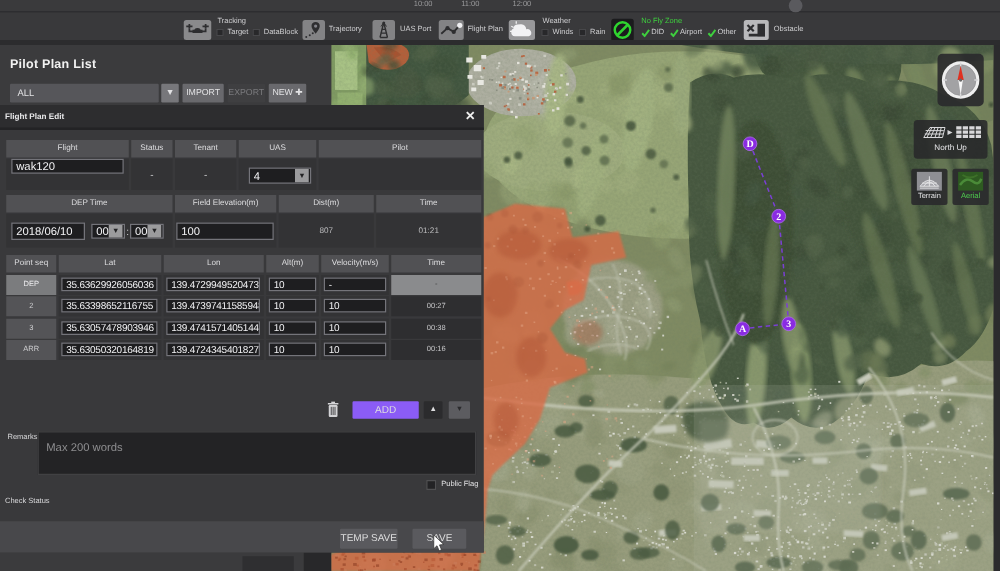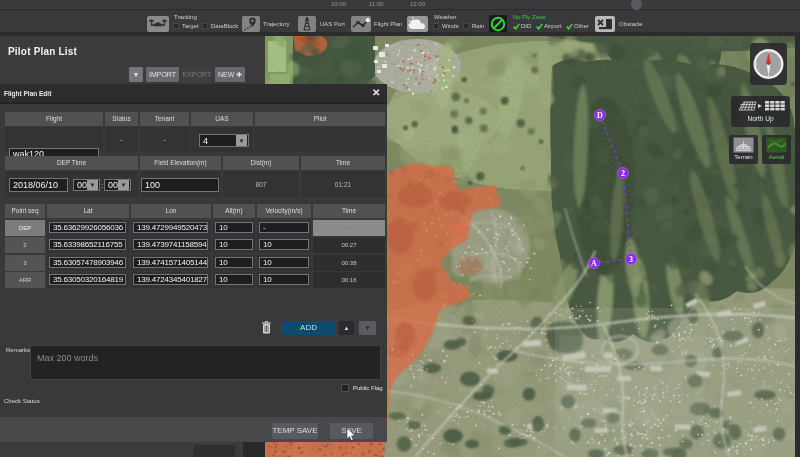--- a/index.html
+++ b/index.html
@@ -140,20 +140,21 @@
 <rect x="4" y="11" width="13" height="2.2"></rect>
         </g>
       </svg>
     </div>
 <div class="tlabel" style="left:619px; top:11px;">Obstacle</div>
 </div>
 <div id="topdark" class="abs"></div>
 
 <div id="listpanel" class="abs">
   <h1>Pilot Plan List</h1>
+  <div class="lbtn" style="left:8px; width:119px; background:#56565a; text-align:left; padding-left:6px; line-height:15px; font-size:7.5px;">ALL</div>
   <div class="lbtn" style="left:129px; width:14px; background:#77777b; line-height:15px;">▼</div>
   <div class="lbtn" style="left:146px; width:33px; line-height:15px;">IMPORT</div>
   <div class="lbtn" style="left:182px; width:30px; background:#3f3f41; color:#7a7a7d; line-height:15px;">EXPORT</div>
   <div class="lbtn" style="left:215px; width:30px; line-height:15px;">NEW ✚</div>
   <div class="abs" style="left:194px; top:409px; width:41px; height:12px; background:#2f2f31;"></div>
   <div class="abs" style="left:243px; top:405px; width:22px; height:16px; background:#28282a;"></div>
 </div>
 
 <div id="mapwrap" class="abs" style="left:265px; top:36px; width:530px; height:421px; overflow:hidden;">
 <svg width="530" height="421" viewBox="0 0 530 421">
@@ -2464,21 +2465,21 @@
   <div class="hc" style="left:105px; top:28px; width:33px;">Status</div>
   <div class="hc" style="left:140px; top:28px; width:49px;">Tenant</div>
   <div class="hc" style="left:191px; top:28px; width:62px;">UAS</div>
   <div class="hc" style="left:255px; top:28px; width:130px;">Pilot</div>
 
   <div class="vc" style="left:5px; top:43px; width:98px; height:25px;"></div>
   <div class="vc" style="left:105px; top:43px; width:33px; height:25px;">-</div>
   <div class="vc" style="left:140px; top:43px; width:49px; height:25px;">-</div>
   <div class="vc" style="left:191px; top:43px; width:62px; height:25px;"></div>
   <div class="vc" style="left:255px; top:43px; width:130px; height:25px;"></div>
-  <div class="inp" style="left:9px; top:64px; width:90px; height:12px;">wak120</div>
+  <div class="inp" style="left:9px; top:43px; width:90px; height:12px;">wak120</div>
   <div class="inp" style="left:199px; top:50px; width:50px; height:13px;">4<span class="ddb">▼</span></div>
 
   <div class="hc" style="left:5px; top:72px; width:133px;">DEP Time</div>
   <div class="hc" style="left:140px; top:72px; width:81px;">Field Elevation(m)</div>
   <div class="hc" style="left:223px; top:72px; width:76px;">Dist(m)</div>
   <div class="hc" style="left:301px; top:72px; width:84px;">Time</div>
 
   <div class="vc" style="left:5px; top:87px; width:133px; height:27px;"></div>
   <div class="vc" style="left:140px; top:87px; width:81px; height:27px;"></div>
   <div class="vc" style="left:223px; top:87px; width:76px; height:27px; font-size:6.5px; color:#bdbdbf;">807</div>
@@ -2539,21 +2540,21 @@
   <svg class="abs" style="left:262px; top:237px;" width="9" height="13" viewBox="0 0 9 13">
       <g fill="#d4d4d6">
 <rect x="1" y="3" width="7" height="9.5" rx="1"></rect>
         <rect x="0.2" y="1.4" width="8.6" height="1.2"></rect>
         <rect x="3" y="0.2" width="3" height="1.2"></rect>
 <g stroke="#39393b" stroke-width="0.7">
           <path d="M3,4.5 L3,11 M4.5,4.5 L4.5,11 M6,4.5 L6,11"></path>
         </g>
       </g>
     </svg>
-  <div class="fbtn" style="left:282px; top:237px; width:53px; height:14px; line-height:14px; background:#0c4a6e; font-size:8px;">ADD</div>
+  <div class="fbtn" style="left:282px; top:237px; width:53px; height:14px; line-height:14px; background:#8b5cf6; font-size:8px;">ADD</div>
   <div class="fbtn" style="left:339px; top:237px; width:15px; height:14px; line-height:14px; background:#2b2b2d; font-size:6px;">▲</div>
   <div class="fbtn" style="left:359px; top:237px; width:17px; height:14px; line-height:14px; background:#5c5c60; color:#2a2a2c; font-size:6px;">▼</div>
 
   <div class="abs" style="left:6px; top:263px; font-size:6px; color:#d8d8da; white-space:nowrap;">Remarks</div>
   <div class="abs" style="left:30px; top:261px; width:351px; height:35px; background:#232325; border:1px solid #414143;">
     <div class="abs" style="left:6px; top:7px; font-size:9px; color:#8e8e90;">Max 200 words</div>
   </div>
   <div class="abs" style="left:341px; top:300px; width:8px; height:8px; background:#232325; border:1px solid #505052;"></div>
   <div class="abs" style="left:353px; top:301px; font-size:6px; color:#e2e2e4; white-space:nowrap;">Public Flag</div>
   <div class="abs" style="left:4px; top:314px; font-size:6px; color:#d8d8da; white-space:nowrap;">Check Status</div>

